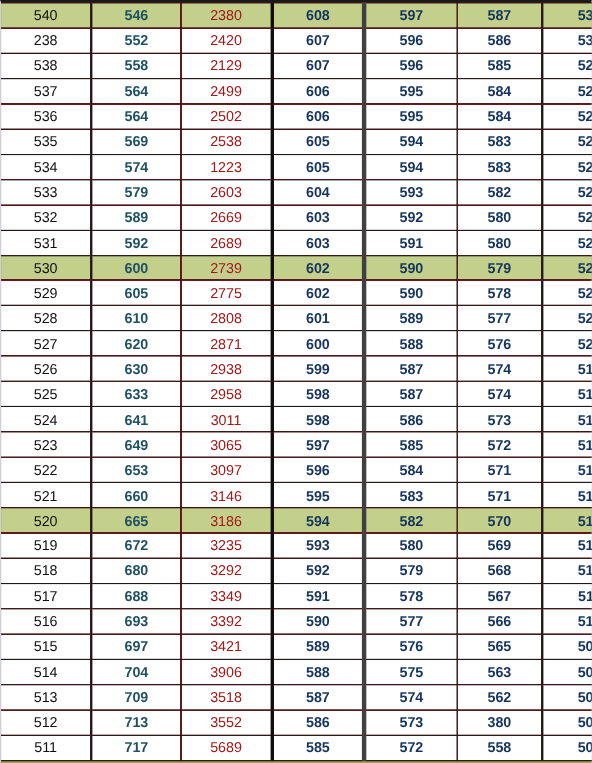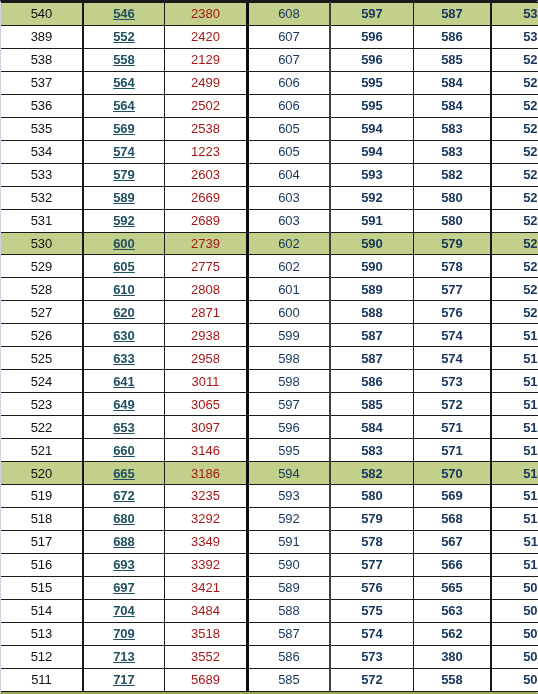--- a/index.html
+++ b/index.html
@@ -48,33 +48,32 @@
     width: 77px;
     color: #111111;
     font-weight: normal;
     border-right: 2px solid #1a1a1a;
   }
   td.c1 {
     width: 76px;
     color: #1f5162;
     font-weight: bold;
     border-right: 1px solid #1a1a1a;
-    text-decoration: underline;
   }
   td.c2 {
     width: 77px;
     color: #a41818;
     font-weight: normal;
     border-right: 3px solid #0d0d0d;
   }
   td.c3 {
     width: 76px;
     color: #17355c;
-    font-weight: normal;
-    border-right: 2px solid #404040;
+    font-weight: bold;
+    border-right: 4px solid #404040;
   }
   td.c4 {
     width: 78px;
     color: #17355c;
     font-weight: bold;
     border-right: 1px solid #1a1a1a;
   }
   td.c5 {
     width: 72px;
     color: #17355c;
@@ -96,21 +95,21 @@
         <tr class="row-highlight">
           <td class="c0">540</td>
           <td class="c1">546</td>
           <td class="c2">2380</td>
           <td class="c3">608</td>
           <td class="c4">597</td>
           <td class="c5">587</td>
           <td class="c6">530</td>
         </tr>
         <tr class="row-normal">
-          <td class="c0">389</td>
+          <td class="c0">238</td>
           <td class="c1">552</td>
           <td class="c2">2420</td>
           <td class="c3">607</td>
           <td class="c4">596</td>
           <td class="c5">586</td>
           <td class="c6">530</td>
         </tr>
         <tr class="row-normal">
           <td class="c0">538</td>
           <td class="c1">558</td>
@@ -323,21 +322,21 @@
           <td class="c1">697</td>
           <td class="c2">3421</td>
           <td class="c3">589</td>
           <td class="c4">576</td>
           <td class="c5">565</td>
           <td class="c6">508</td>
         </tr>
         <tr class="row-normal">
           <td class="c0">514</td>
           <td class="c1">704</td>
-          <td class="c2">3484</td>
+          <td class="c2">3906</td>
           <td class="c3">588</td>
           <td class="c4">575</td>
           <td class="c5">563</td>
           <td class="c6">506</td>
         </tr>
         <tr class="row-normal">
           <td class="c0">513</td>
           <td class="c1">709</td>
           <td class="c2">3518</td>
           <td class="c3">587</td>

